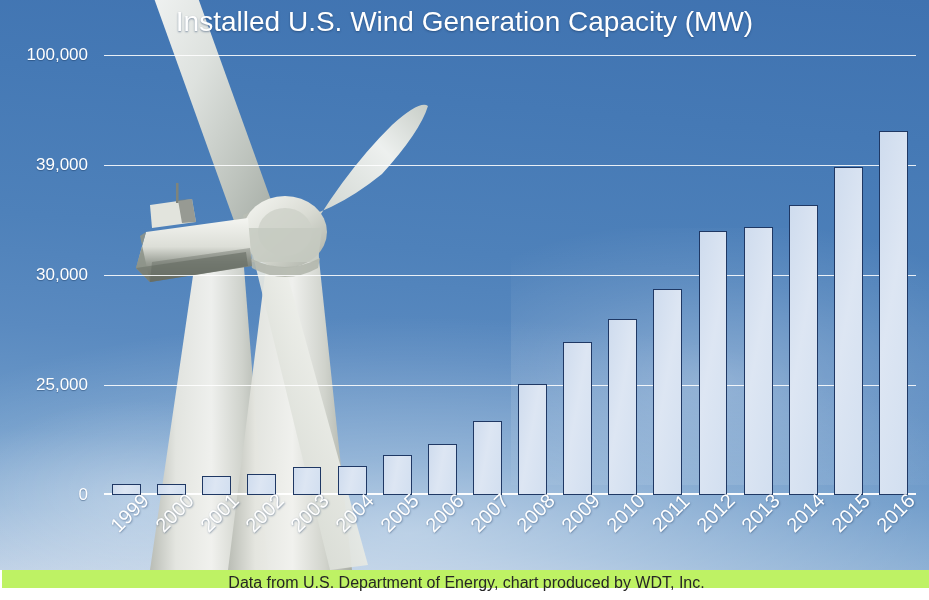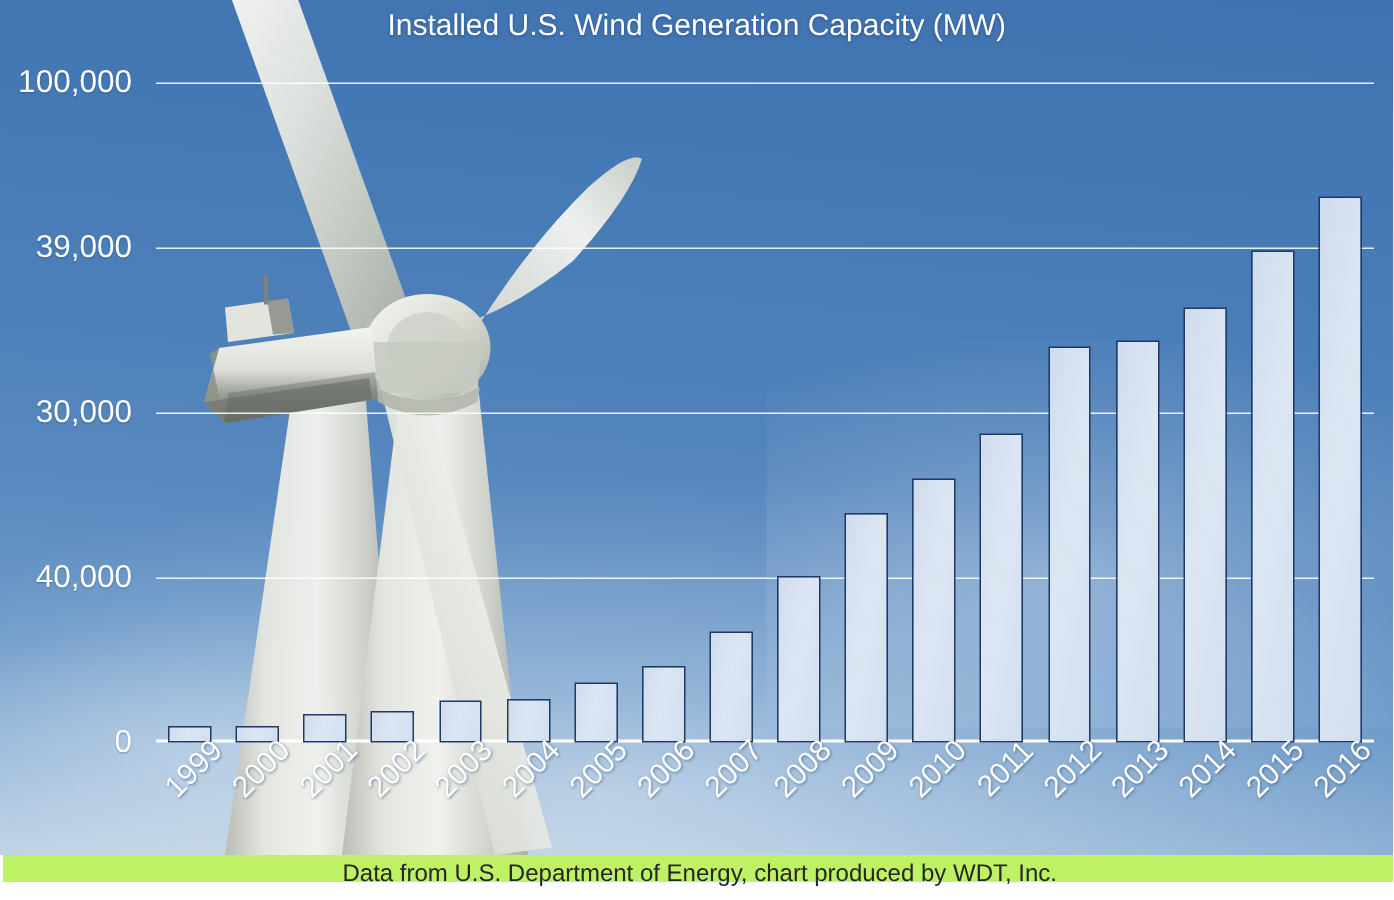--- a/index.html
+++ b/index.html
@@ -94,21 +94,21 @@
     width: 100%;
     height: 2px;
     background: rgba(255,255,255,0.95);
   }
   .y-label {
     position: absolute;
     right: 100%;
     margin-right: 16px;
     transform: translateY(-50%);
     color: #ffffff;
-    font-size: 21px;
+    font-size: 17px;
     white-space: nowrap;
     text-shadow: 0 1px 1px rgba(20,50,90,0.45);
   }
 
   .bars {
     position: absolute;
     left: 0; bottom: 0;
     width: 100%; height: 100%;
     display: flex;
     align-items: flex-end;
@@ -151,21 +151,21 @@
     white-space: nowrap;
     text-shadow: 0 1px 2px rgba(25,55,95,0.5);
   }
 
   .chart-title {
     position: absolute;
     left: 0; top: 6px;
     width: 929px;
     text-align: center;
     color: #ffffff;
-    font-size: 20px;
+    font-size: 28px;
     text-shadow: 0 1px 2px rgba(20,50,90,0.5);
   }
 
   .footer-strip {
     position: absolute;
     left: 2px; top: 570px;
     width: 929px;
     height: 18px;
     background: #bef264;
   }
@@ -256,21 +256,21 @@
 
     <div class="gridline" style="top:0%"></div>
     <div class="gridline" style="top:25%"></div>
     <div class="gridline" style="top:50%"></div>
     <div class="gridline" style="top:75%"></div>
     <div class="axis-baseline"></div>
 
     <div class="y-label" style="top:0%">100,000</div>
     <div class="y-label" style="top:25%">39,000</div>
     <div class="y-label" style="top:50%">30,000</div>
-    <div class="y-label" style="top:75%">40,000</div>
+    <div class="y-label" style="top:75%">25,000</div>
     <div class="y-label" style="top:100%">0</div>
 
     <div class="bars" id="bars-container">
         <div class="bar-slot">
           <div class="bar" style="height: 2.5%;"></div>
         </div>
         <div class="bar-slot">
           <div class="bar" style="height: 2.6%;"></div>
         </div>
         <div class="bar-slot">

